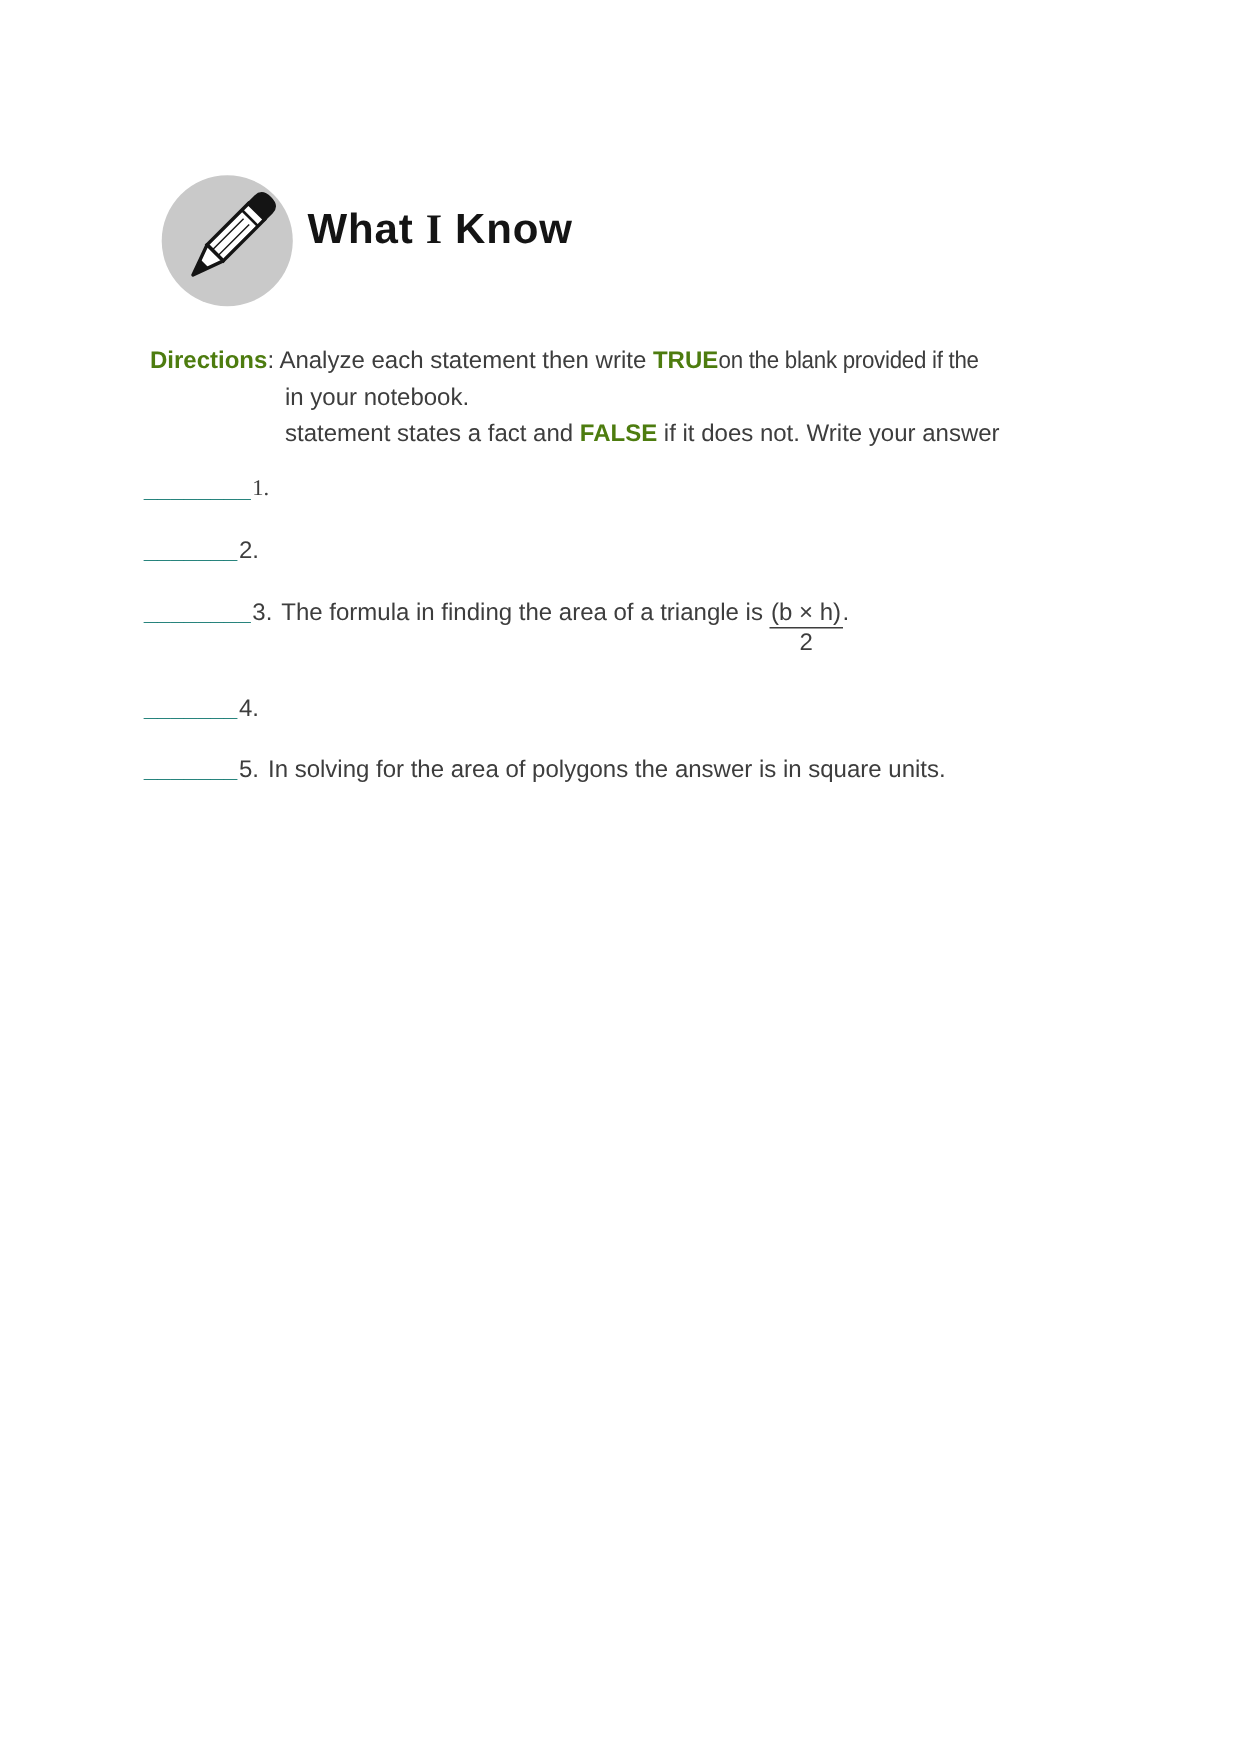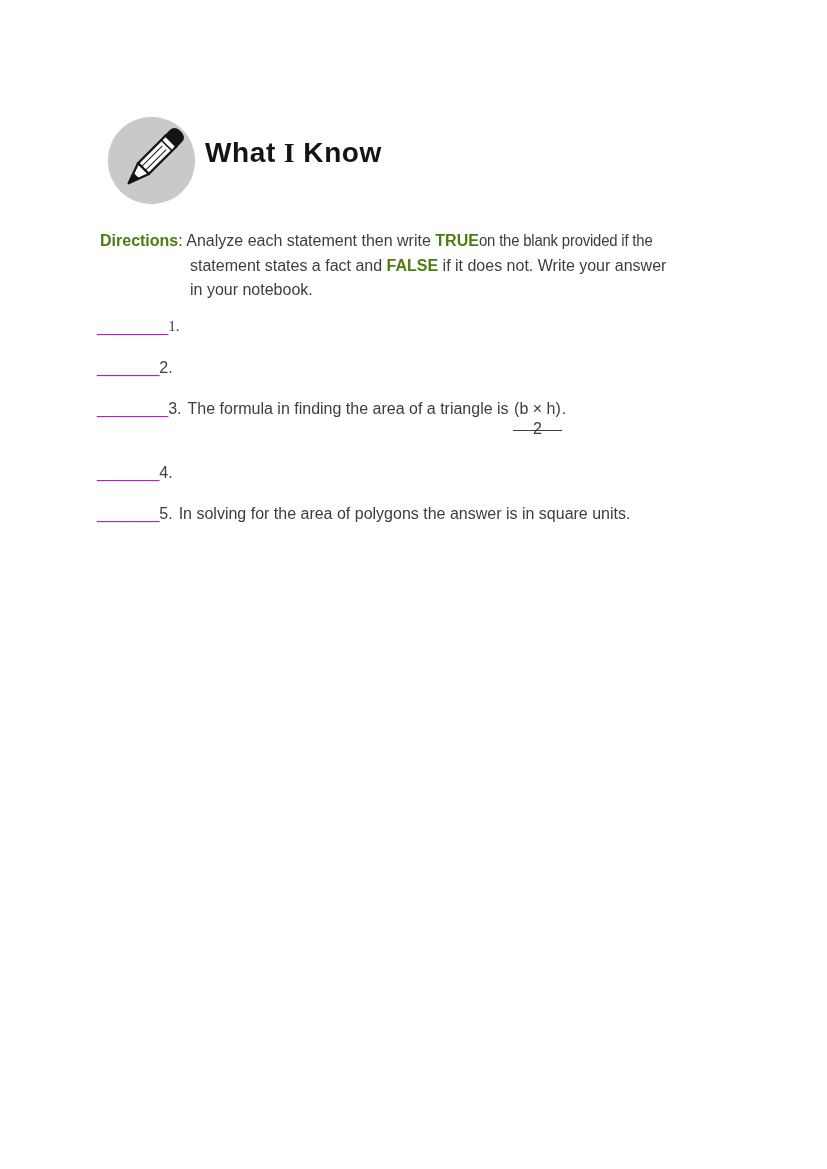--- a/index.html
+++ b/index.html
@@ -66,36 +66,37 @@
     top: 300px;
     width: 690px;
     font-size: 16px;
     line-height: 21px;
   }
   .item { display: flex; margin-bottom: 20px; }
   .item.has-fraction { margin-bottom: 43px; }
   .blank {
     white-space: pre;
     flex: 0 0 auto;
-    color: #a21caf;
+    color: #0f766e;
+    font-style: italic;
   }
   .num { flex: 0 0 auto; margin-right: 6px; }
   .num.serif-num { font-family: "Liberation Serif", serif; font-size: 15px; }
   .text { flex: 1 1 auto; white-space: nowrap; }
   .text .line { white-space: nowrap; }
 
   
   .frac {
     display: inline-block;
     position: relative;
     vertical-align: baseline;
   }
   .frac-num {
     border-bottom: 1.5px solid #3d3d3d;
-    padding: 0 1px 13px 1px;
+    padding: 0 1px 1px 1px;
   }
   .frac-den {
     position: absolute;
     top: 20px;
     left: 0;
     width: 100%;
     text-align: center;
   }
 
   
@@ -136,22 +137,22 @@
         <path d="M42 62 L58 62 L50 84 Z" fill="#ffffff" stroke="#141414" stroke-width="2.4" stroke-linejoin="round"></path>
         <path d="M46.3 72.5 L53.7 72.5 L50 84 Z" fill="#141414"></path>
       </g>
     </svg>
   </div>
 
   <h1 class="page-title"><span class="w">What</span><span class="w serif-i">I</span><span class="w">Know</span></h1>
 
   <div class="directions">
     <div class="dir-line"><span class="bold">Directions</span><span>: </span><span>Analyze each statement then write </span><span class="bold">TRUE</span><span class="condensed"> on the blank provided if the</span></div>
+    <div class="dir-line indented"><span>in your notebook.</span></div>
     <div class="dir-line indented"><span>statement states a fact and </span><span class="bold">FALSE</span><span> if it does not. Write your answer</span></div>
-    <div class="dir-line indented"><span>in your notebook.</span></div>
   </div>
 
   <div class="list">
 
     <div class="item">
       <span class="blank">________</span>
       <span class="num serif-num">1.</span>
     </div>
 
     <div class="item">

